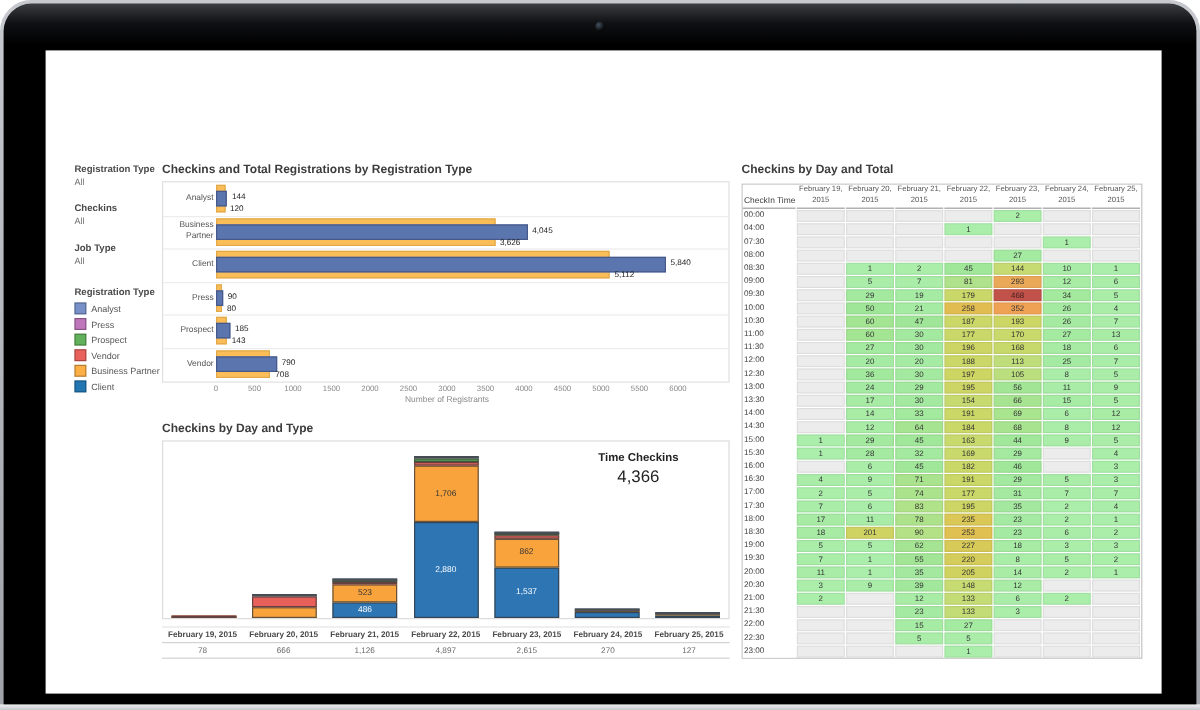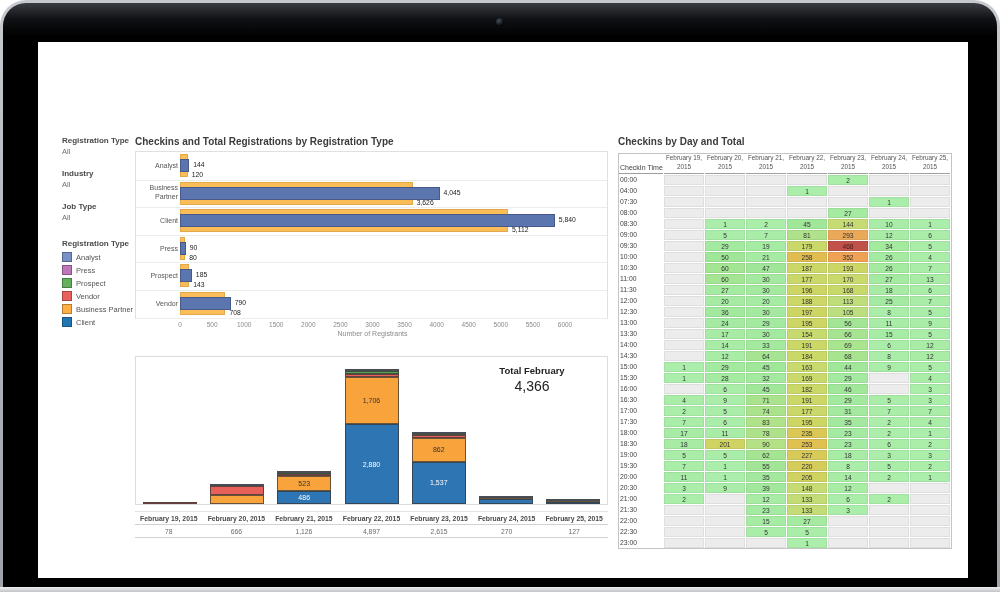--- a/index.html
+++ b/index.html
@@ -89,21 +89,21 @@
   <div class="screen">
 
 
     <div class="sidebar">
       <div id="filters">
           <div class="filter-group">
             <div class="filter-label">Registration Type</div>
             <div class="filter-value">All</div>
           </div>
           <div class="filter-group">
-            <div class="filter-label">Industry</div>
+            <div class="filter-label">Checkins</div>
             <div class="filter-value">All</div>
           </div>
           <div class="filter-group">
             <div class="filter-label">Job Type</div>
             <div class="filter-value">All</div>
           </div>
         </div>
       <div class="legend">
         <div class="legend-title">Registration Type</div>
         <div id="legend-items">
@@ -193,23 +193,24 @@
           <div class="c1-tick" style="left: 301.667px;">4000</div>
           <div class="c1-tick" style="left: 333.75px;">4500</div>
           <div class="c1-tick" style="left: 365.833px;">5000</div>
           <div class="c1-tick" style="left: 397.917px;">5500</div>
           <div class="c1-tick" style="left: 430px;">6000</div>
           <div class="c1-xlabel" style="left: 237.5px;">Number of Registrants</div>
         </div>
     </div>
 
     <div class="chart2">
+      <div class="chart-title">Checkins by Day and Type</div>
       <div class="c2-plot" id="c2-plot">
         <div class="c2-note">
-          <div class="c2-note-label">Total February</div>
+          <div class="c2-note-label">Time Checkins</div>
           <div class="c2-note-value">4,366</div>
         </div>
       <div class="c2-seg" style="left: 6.64286px; bottom: 0px; width: 54px; height: 1.5px; background: rgb(249, 163, 60); color: rgb(51, 51, 51);"></div>
           <div class="c2-seg" style="left: 6.64286px; bottom: 0.27619px; width: 54px; height: 1.8781px; background: rgb(232, 96, 90); color: rgb(51, 51, 51);"></div>
           <div class="c2-seg" style="left: 73.9286px; bottom: 0px; width: 54px; height: 9.22476px; background: rgb(249, 163, 60); color: rgb(51, 51, 51);"></div>
           <div class="c2-seg" style="left: 73.9286px; bottom: 9.22476px; width: 54px; height: 8.5619px; background: rgb(232, 96, 90); color: rgb(51, 51, 51);"></div>
           <div class="c2-seg" style="left: 73.9286px; bottom: 17.7867px; width: 54px; height: 1.5px; background: rgb(126, 144, 168); color: rgb(51, 51, 51);"></div>
           <div class="c2-seg" style="left: 141.214px; bottom: 0px; width: 54px; height: 13.4229px; background: rgb(46, 117, 180); color: rgb(255, 255, 255);">486</div>
           <div class="c2-seg" style="left: 141.214px; bottom: 13.4229px; width: 54px; height: 14.4448px; background: rgb(249, 163, 60); color: rgb(51, 51, 51);">523</div>
           <div class="c2-seg" style="left: 141.214px; bottom: 27.8676px; width: 54px; height: 2.20952px; background: rgb(232, 96, 90); color: rgb(51, 51, 51);"></div>

